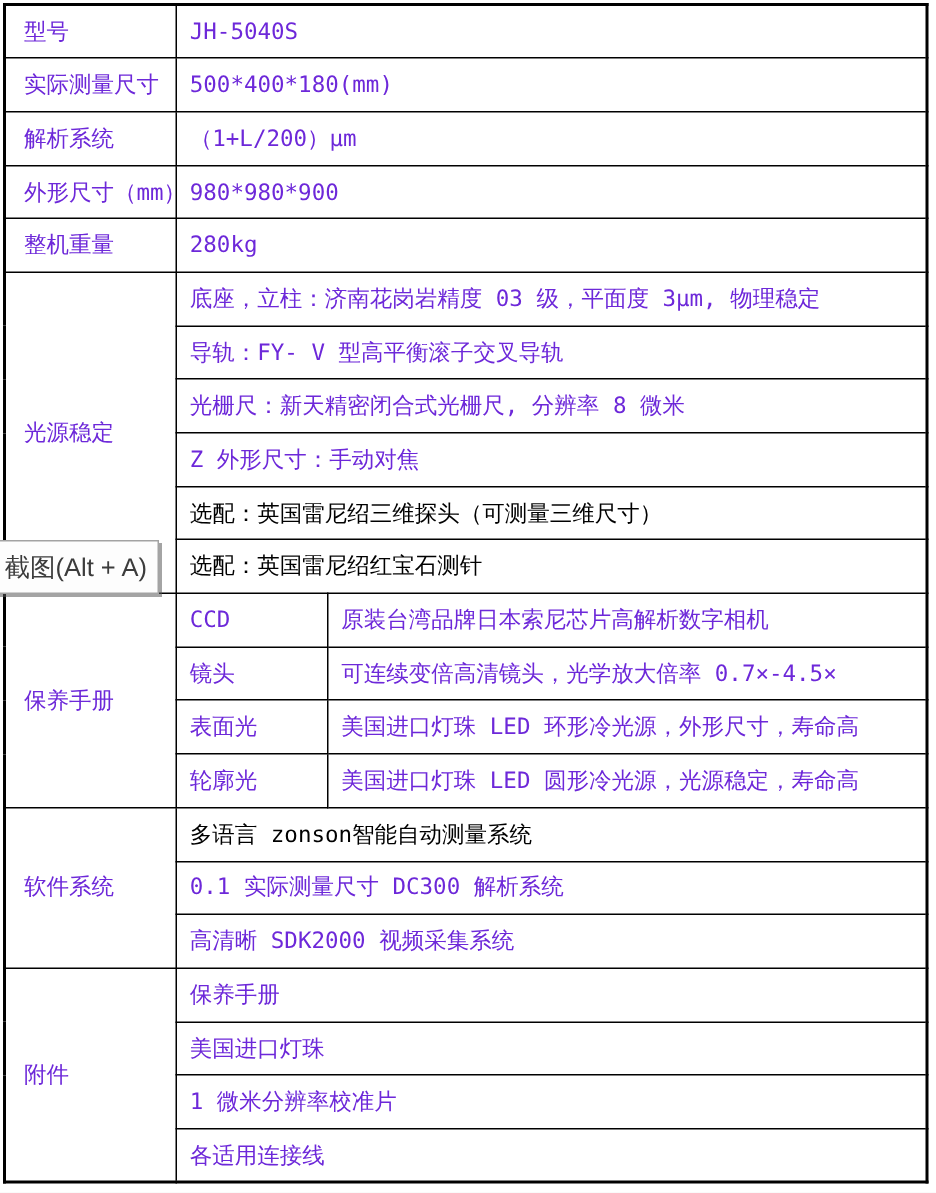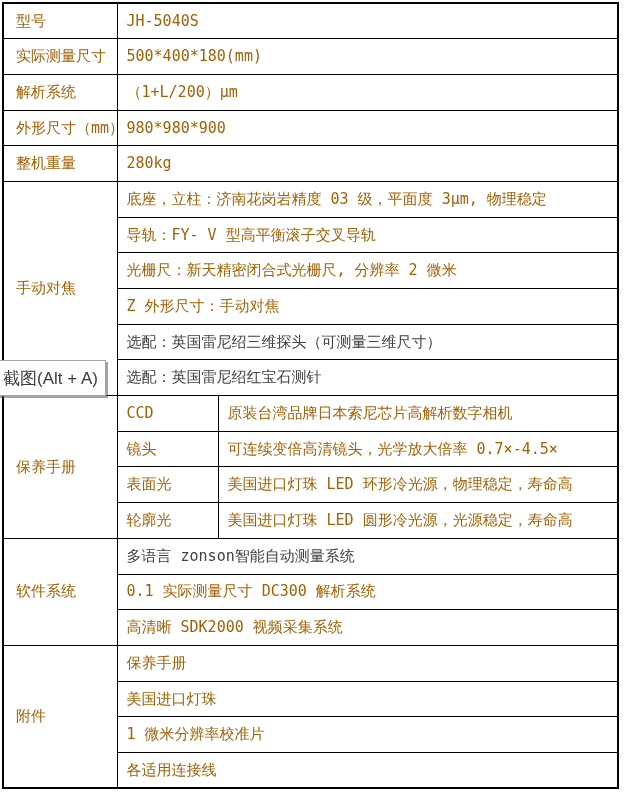--- a/index.html
+++ b/index.html
@@ -18,29 +18,29 @@
     table-layout:fixed;
     border:2px solid #000000;
     background:#ffffff;
   }
   .spec-table col.c1{width:114px;}
   .spec-table col.c2{width:101px;}
   .spec-table tr{height:35.7px;}
   .spec-table td{
     border:1px solid #000000;
     font-size:15px;
-    color:#a16207;
+    color:#6d28d9;
     vertical-align:middle;
     padding:0 4px 0 9px;
     overflow:hidden;
     white-space:nowrap;
     line-height:1.25;
   }
   .spec-table td.lbl{padding-left:12px;}
-  .spec-table td.red{color:#404040;}
+  .spec-table td.red{color:#000000;}
   .snip-tooltip{
     position:absolute;
     left:-7px;top:360px;
     height:36px;
     box-sizing:border-box;
     background:#fdfdfd;
     border:1px solid #a3a3a3;
     box-shadow:2px 2px 0 rgba(90,90,90,0.55);
     display:flex;align-items:center;
     padding:0 7px 0 9px;
@@ -79,28 +79,28 @@
     <tr>
       <td class="lbl">外形尺寸（mm）</td>
       <td class="val" colspan="2">980*980*900</td>
     </tr>
     <tr>
       <td class="lbl">整机重量</td>
       <td class="val" colspan="2">280kg</td>
     </tr>
 
     <tr>
-      <td class="lbl" rowspan="6">手动对焦</td>
+      <td class="lbl" rowspan="6">光源稳定</td>
       <td class="val" colspan="2">底座，立柱：济南花岗岩精度 03 级，平面度 3μm, 物理稳定</td>
     </tr>
     <tr>
       <td class="val" colspan="2">导轨：FY- V 型高平衡滚子交叉导轨</td>
     </tr>
     <tr>
-      <td class="val" colspan="2">光栅尺：新天精密闭合式光栅尺, 分辨率 2 微米</td>
+      <td class="val" colspan="2">光栅尺：新天精密闭合式光栅尺, 分辨率 8 微米</td>
     </tr>
     <tr>
       <td class="val" colspan="2">Z 外形尺寸：手动对焦</td>
     </tr>
     <tr>
       <td class="val red" colspan="2">选配：英国雷尼绍三维探头（可测量三维尺寸）</td>
     </tr>
     <tr>
       <td class="val red" colspan="2">选配：英国雷尼绍红宝石测针</td>
     </tr>
@@ -109,21 +109,21 @@
       <td class="lbl" rowspan="4">保养手册</td>
       <td class="val">CCD</td>
       <td class="val">原装台湾品牌日本索尼芯片高解析数字相机</td>
     </tr>
     <tr>
       <td class="val">镜头</td>
       <td class="val">可连续变倍高清镜头，光学放大倍率 0.7×-4.5×</td>
     </tr>
     <tr>
       <td class="val">表面光</td>
-      <td class="val">美国进口灯珠 LED 环形冷光源，物理稳定，寿命高</td>
+      <td class="val">美国进口灯珠 LED 环形冷光源，外形尺寸，寿命高</td>
     </tr>
     <tr>
       <td class="val">轮廓光</td>
       <td class="val">美国进口灯珠 LED 圆形冷光源，光源稳定，寿命高</td>
     </tr>
 
     <tr>
       <td class="lbl" rowspan="3">软件系统</td>
       <td class="val red" colspan="2">多语言 zonson智能自动测量系统</td>
     </tr>

